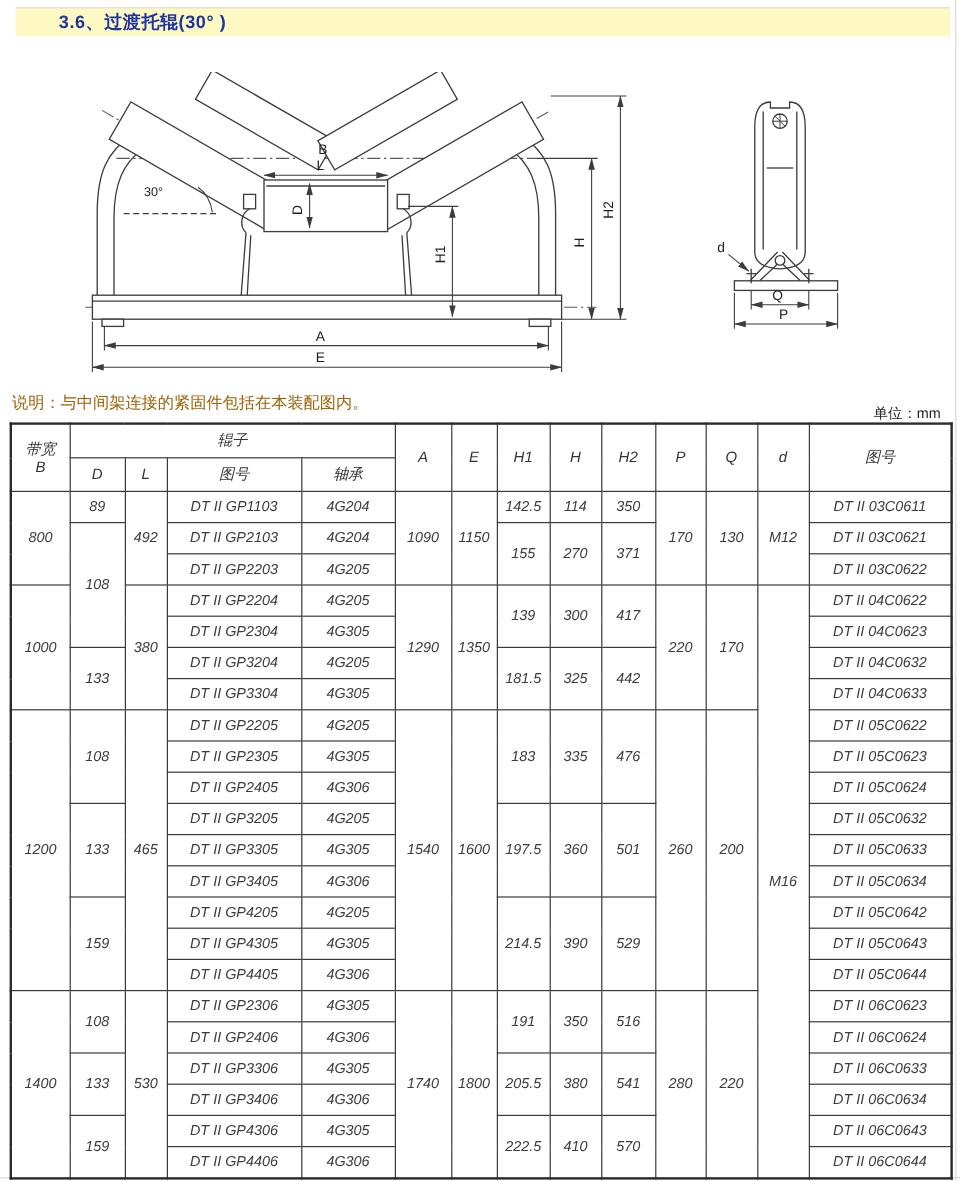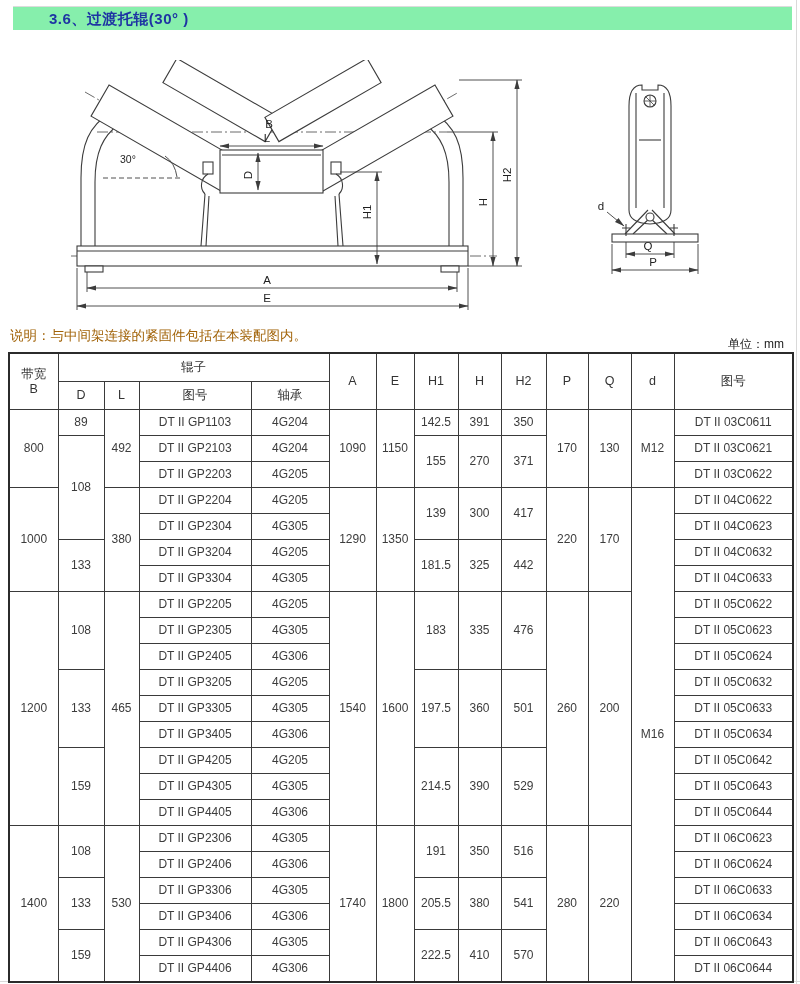--- a/index.html
+++ b/index.html
@@ -6,33 +6,33 @@
   body{
     width:800px;height:984px;position:relative;background:#ffffff;
     font-family:"Liberation Sans","DejaVu Sans",sans-serif;color:#333;
     overflow:hidden;
   }
   .page-edge-right{position:absolute;top:0;right:3px;width:1px;height:984px;background:#d9d9d9;}
   .page-edge-bottom{position:absolute;left:0;top:981px;width:800px;height:1px;background:#d9d9d9;}
 
   .section-bar{
     position:absolute;top:6px;left:13px;width:779px;height:23px;
-    background:#86efac;border-top:1px solid #dcdcdc;
+    background:#fef9c3;border-top:1px solid #dcdcdc;
   }
   .section-bar .t{
     display:block;padding-left:36px;line-height:23px;
     font-size:15px;font-weight:bold;color:#1e34a3;letter-spacing:0.5px;
   }
 
   #drawing{position:absolute;top:60px;left:15px;}
 
   .note{position:absolute;top:327px;left:10px;font-size:13.5px;color:#a16207;}
   .unit{position:absolute;top:336px;right:16px;font-size:12px;color:#222;}
 
-  .tbl-wrap{position:absolute;top:352px;left:8px;}
+  .tbl-wrap{position:absolute;top:352px;left:8px;font-style:italic;}
   table{border-collapse:collapse;table-layout:fixed;width:784px;border:2px solid #2b2b2b;}
   th,td{
     border:1px solid #3a3a3a;text-align:center;vertical-align:middle;
     font-size:12px;font-weight:normal;color:#3c3c3c;padding:0;line-height:1.15;
     overflow:hidden;white-space:pre-line;
   }
   thead th{height:27px;font-size:12.5px;color:#333;}
   tbody td{height:25px;}
 
   svg text{font-family:"Liberation Sans","DejaVu Sans",sans-serif;}
@@ -213,21 +213,21 @@
     <tbody id="tb">
         <tr>
           <td rowspan="3">800</td>
           <td>89</td>
           <td rowspan="3">492</td>
           <td>DT II GP1103</td>
           <td>4G204</td>
           <td rowspan="3">1090</td>
           <td rowspan="3">1150</td>
           <td>142.5</td>
-          <td>391</td>
+          <td>114</td>
           <td>350</td>
           <td rowspan="3">170</td>
           <td rowspan="3">130</td>
           <td rowspan="3">M12</td>
           <td>DT II 03C0611</td>
         </tr>
         <tr>
           <td rowspan="4">108</td>
           <td>DT II GP2103</td>
           <td>4G204</td>

